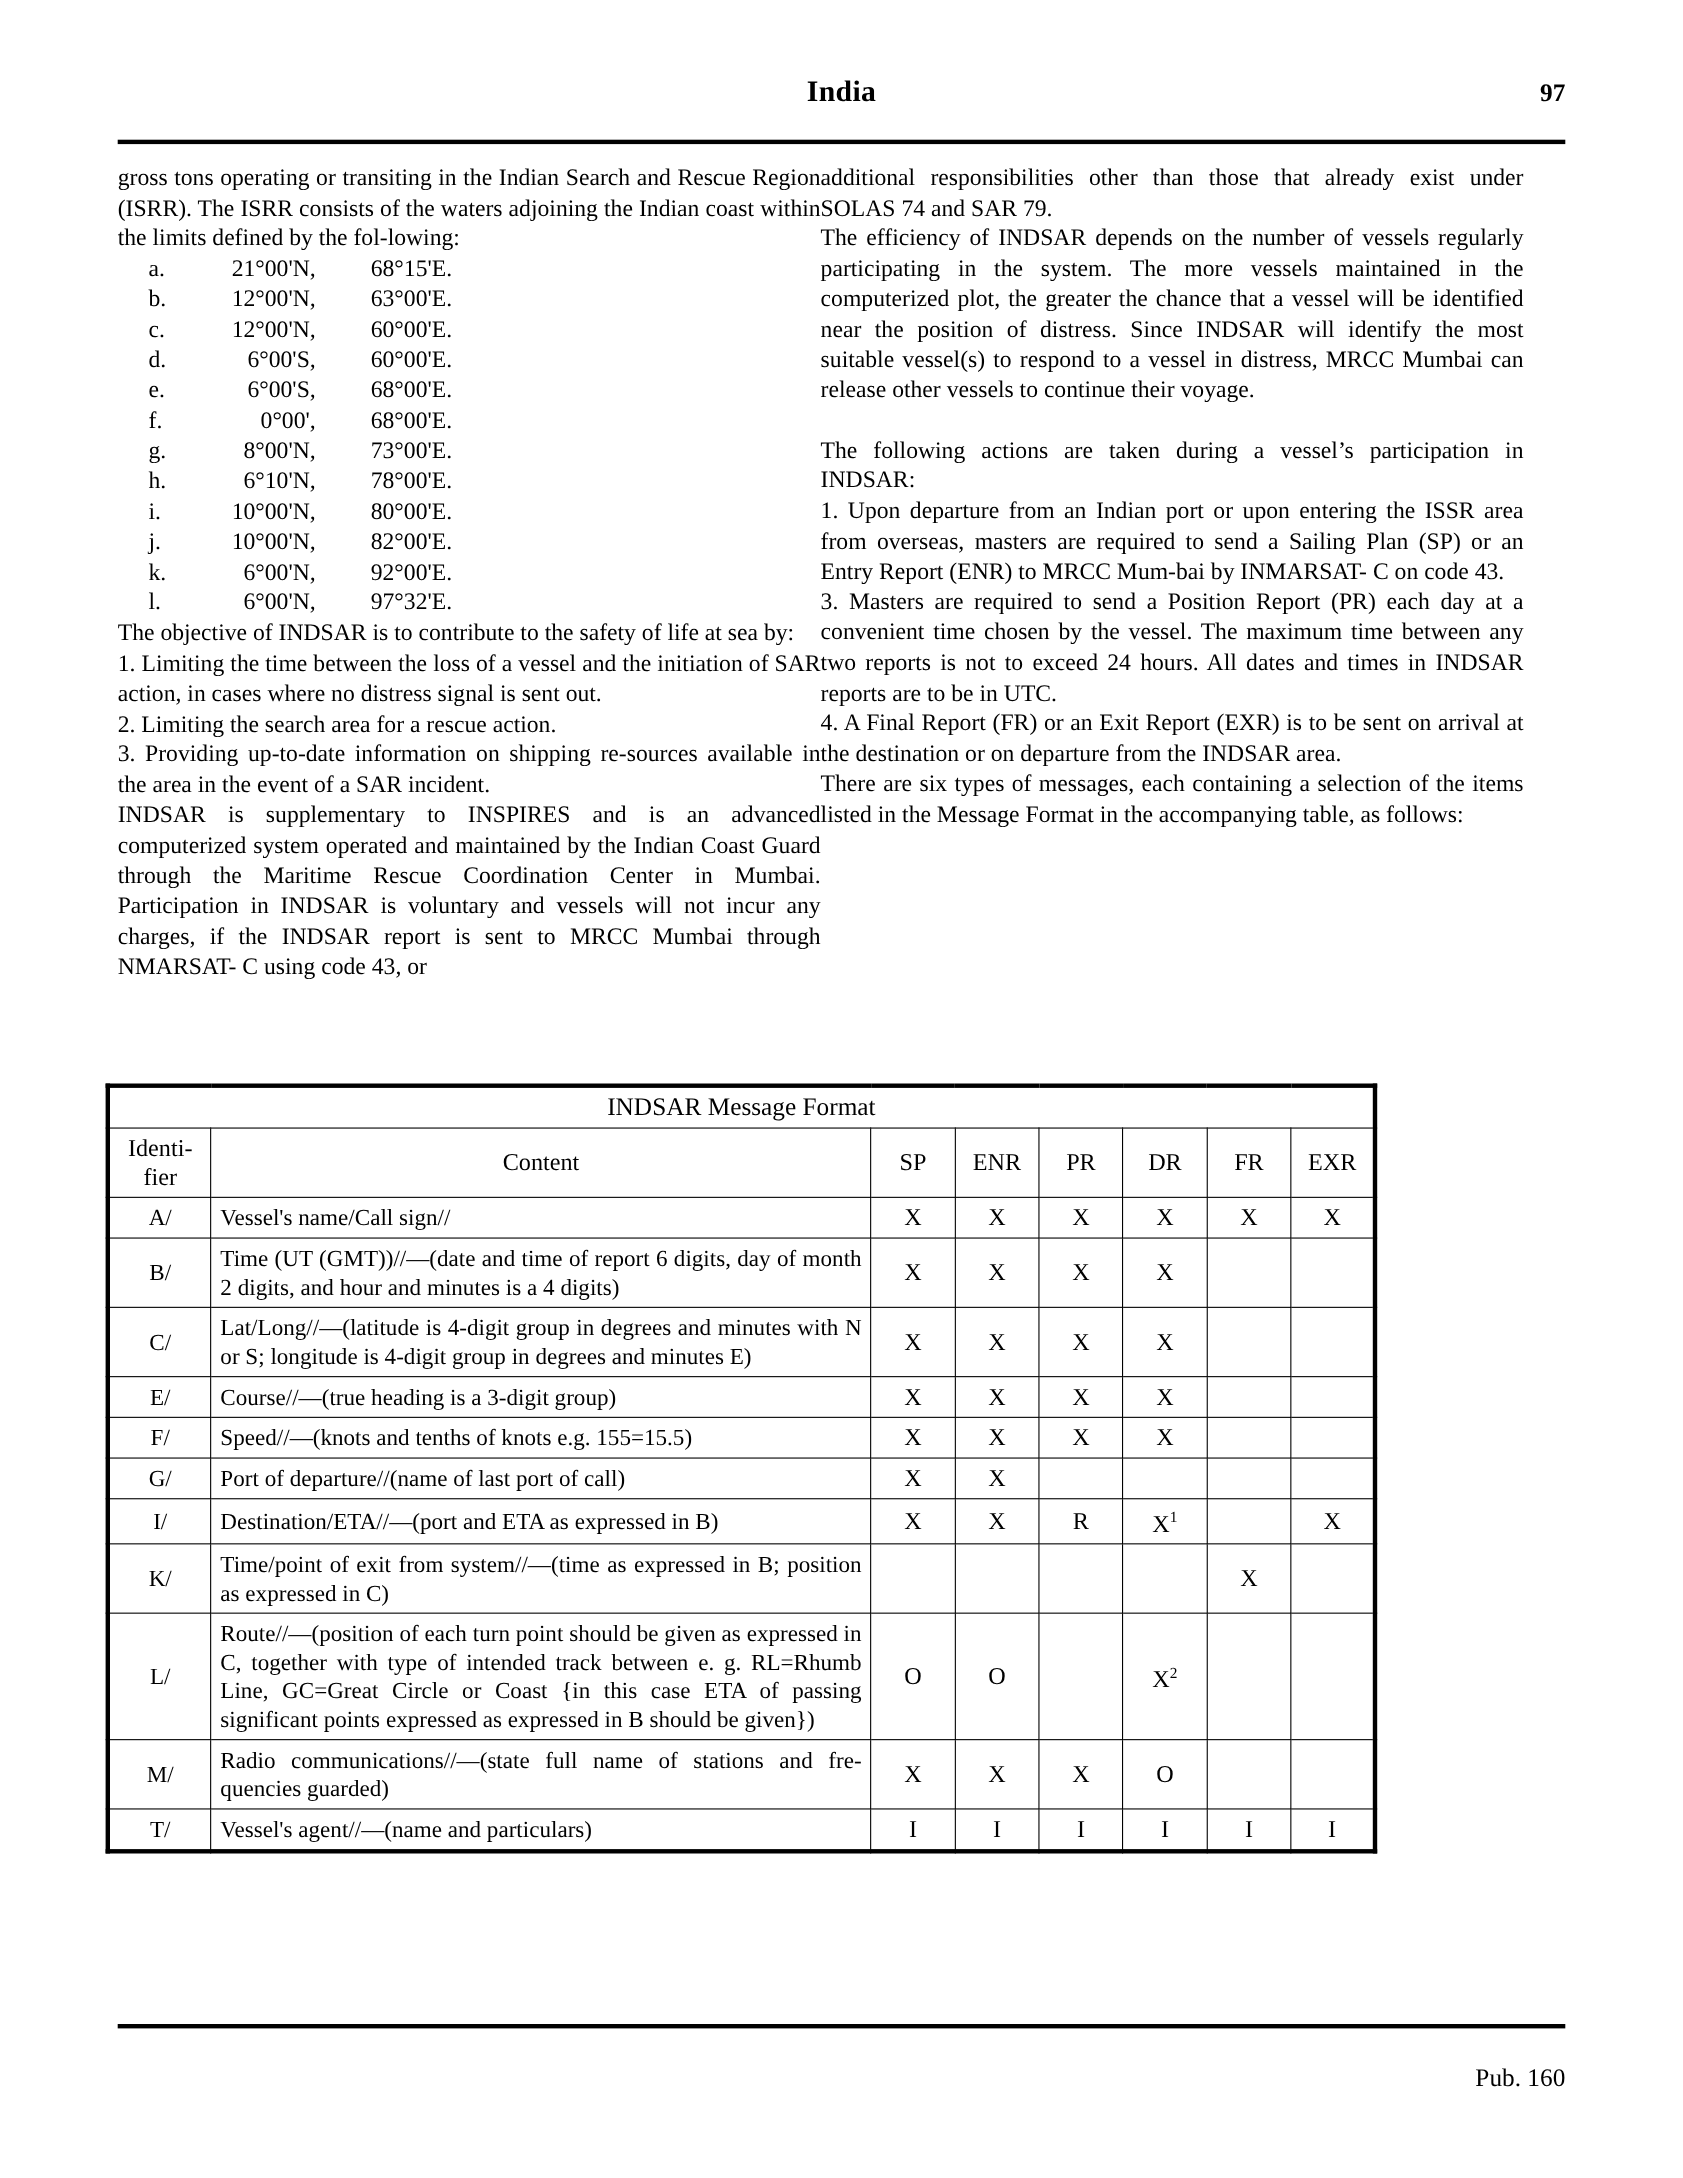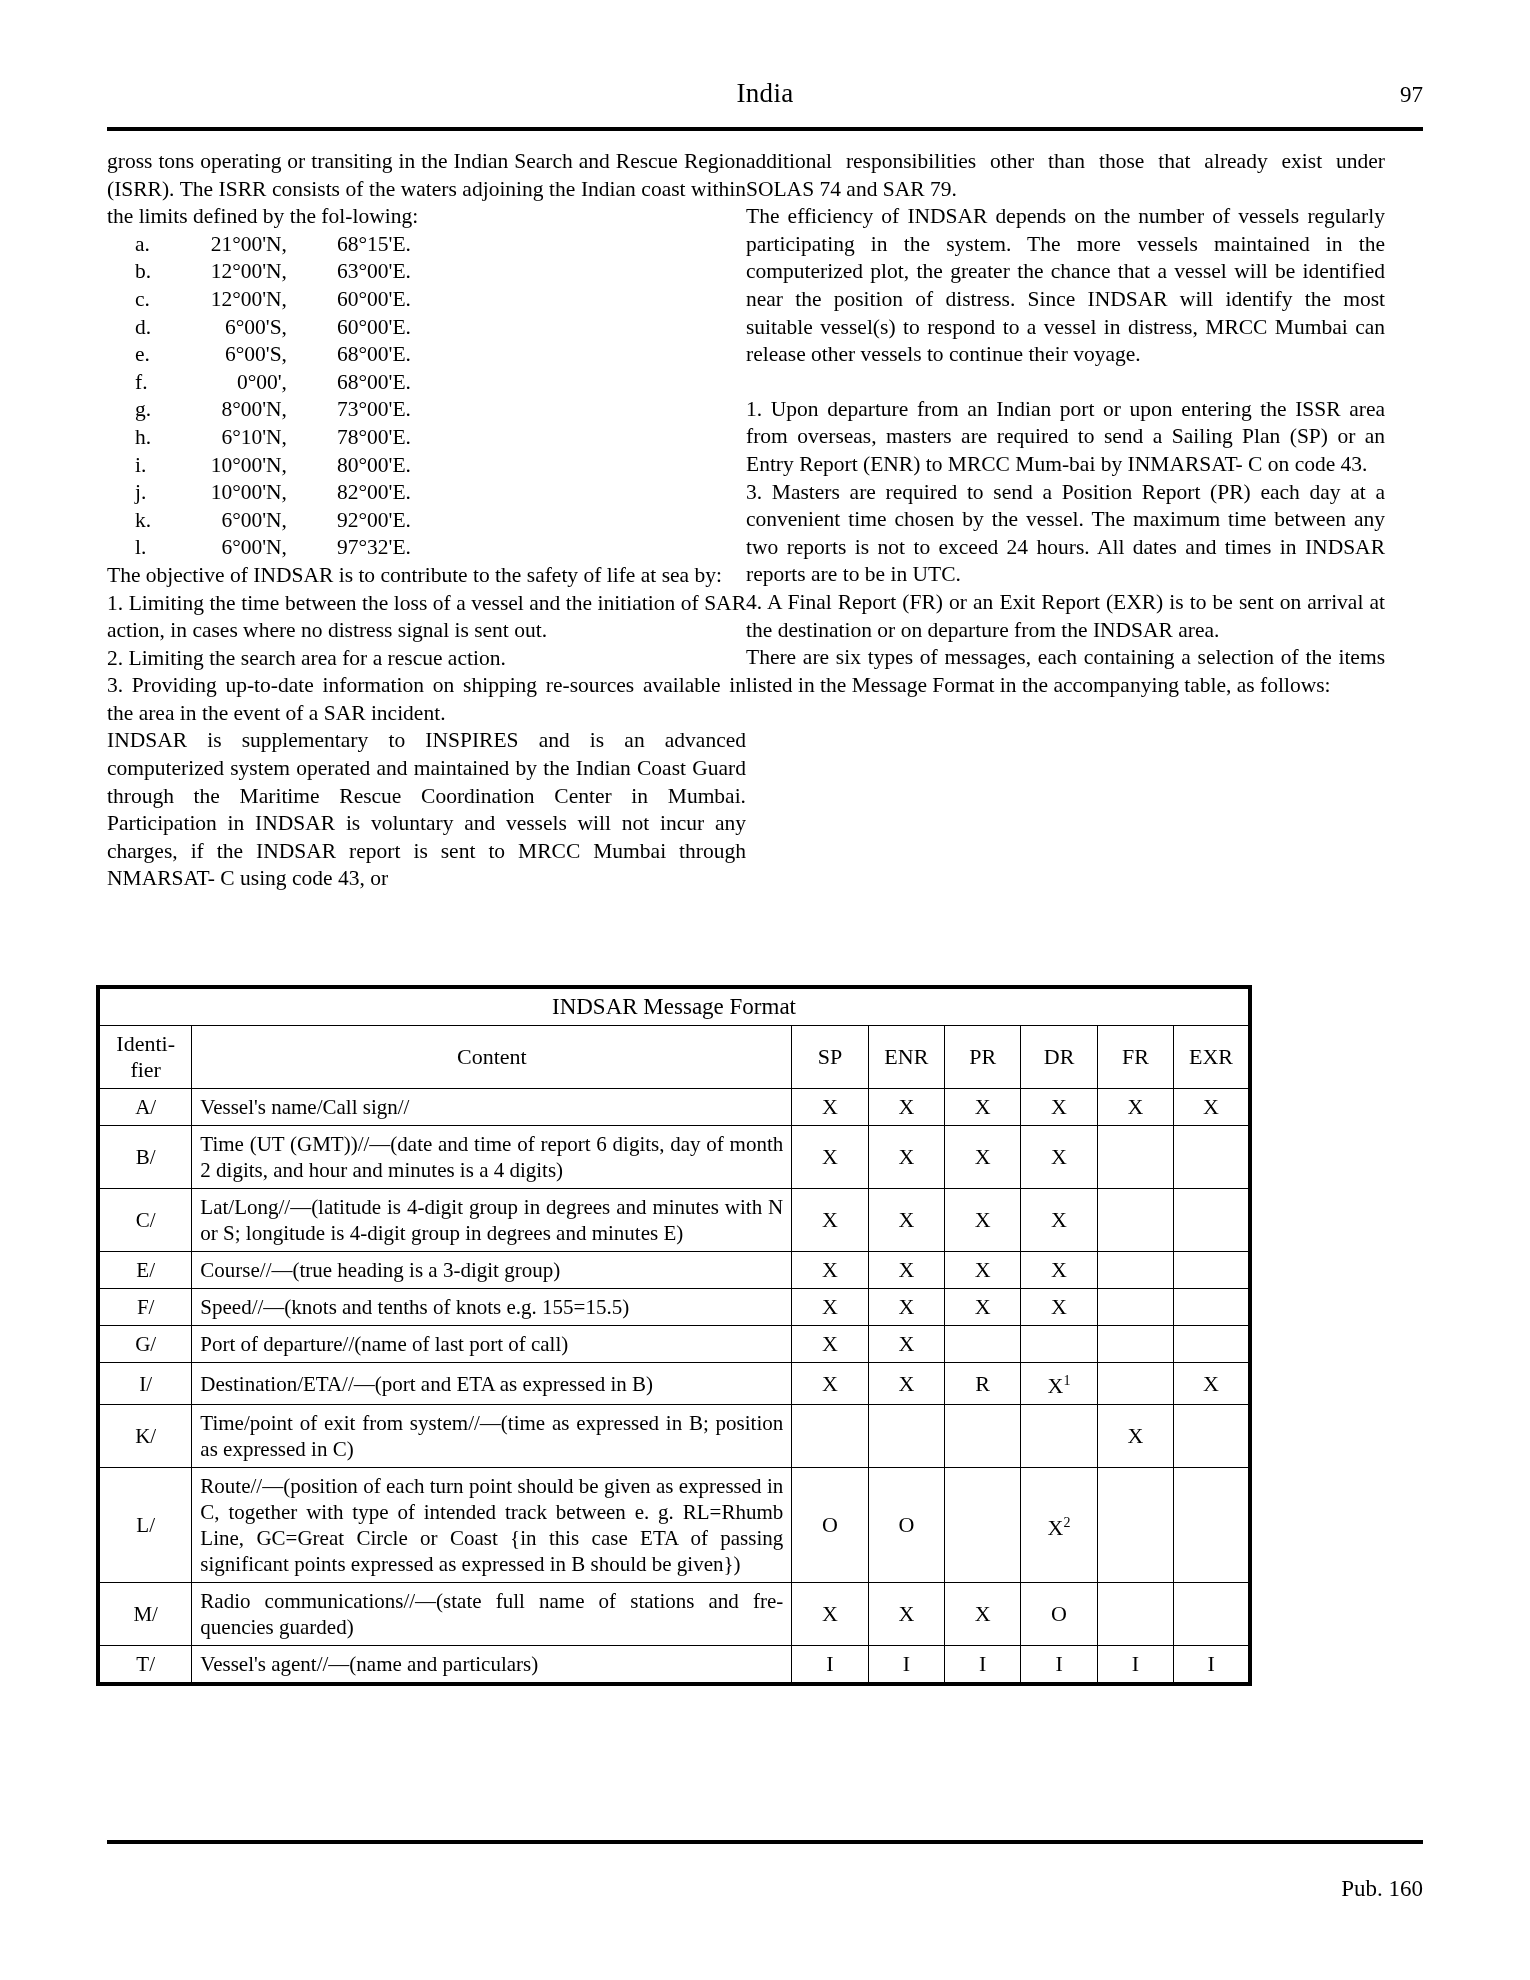--- a/index.html
+++ b/index.html
@@ -20,23 +20,24 @@
     left: 0; top: 0;
     width: 1530px;
     height: 1980px;
     box-sizing: border-box;
   }
 
   
   .header {
     position: absolute;
     left: 107px;
-    top: 78px;
+    top: 68px;
     width: 1316px;
     height: 40px;
+    font-weight: bold;
   }
   .header-title {
     position: absolute;
     left: 0; right: 0;
     top: 0;
     text-align: center;
     font-size: 27px;
     letter-spacing: 0.3px;
   }
   .header-page-no {
@@ -227,20 +228,21 @@
       <p class="num-item">1.  Limiting the time between the loss of a vessel and the initiation of SAR action, in cases where no distress signal is sent out.</p>
       <p class="num-item">2.  Limiting the search area for a rescue action.</p>
       <p class="num-item">3.  Providing up-to-date information on shipping re-sources available in the area in the event of a SAR incident.</p>
       <p class="p-indent">INDSAR is supplementary to INSPIRES and is an advanced computerized system operated and maintained by the Indian Coast Guard through the Maritime Rescue Coordination Center in Mumbai. Participation in INDSAR is voluntary and vessels will not incur any charges, if the INDSAR report is sent to MRCC Mumbai through NMARSAT- C using code 43, or</p>
     </div>
 
     <div class="col">
       <p>additional responsibilities other than those that already exist under SOLAS 74 and SAR 79.</p>
       <p class="p-indent">The efficiency of INDSAR depends on the number of vessels regularly participating in the system. The more vessels maintained in the computerized plot, the greater the chance that a vessel will be identified near the position of distress. Since INDSAR will identify the most suitable vessel(s) to respond to a vessel in distress, MRCC Mumbai can release other vessels to continue their voyage.</p>
       <div class="spacer"></div>
+      <p class="p-indent">The following actions are taken during a vessel’s participation in INDSAR:</p>
       <p class="num-item">1.  Upon departure from an Indian port or upon entering the ISSR area from overseas, masters are required to send a Sailing Plan (SP) or an Entry Report (ENR) to MRCC Mum-bai by INMARSAT- C on code 43.</p>
       <p class="num-item">3.  Masters are required to send a Position Report (PR) each day at a convenient time chosen by the vessel. The maximum time between any two reports is not to exceed 24 hours. All dates and times in INDSAR reports are to be in UTC.</p>
       <p class="num-item">4.  A Final Report (FR) or an Exit Report (EXR) is to be sent on arrival at the destination or on departure from the INDSAR area.</p>
       <p class="p-indent">There are six types of messages, each containing a selection of the items listed in the Message Format in the accompanying table, as follows:</p>
     </div>
 
   </div>
 
   <div class="table-wrap">
     <table class="msg">

